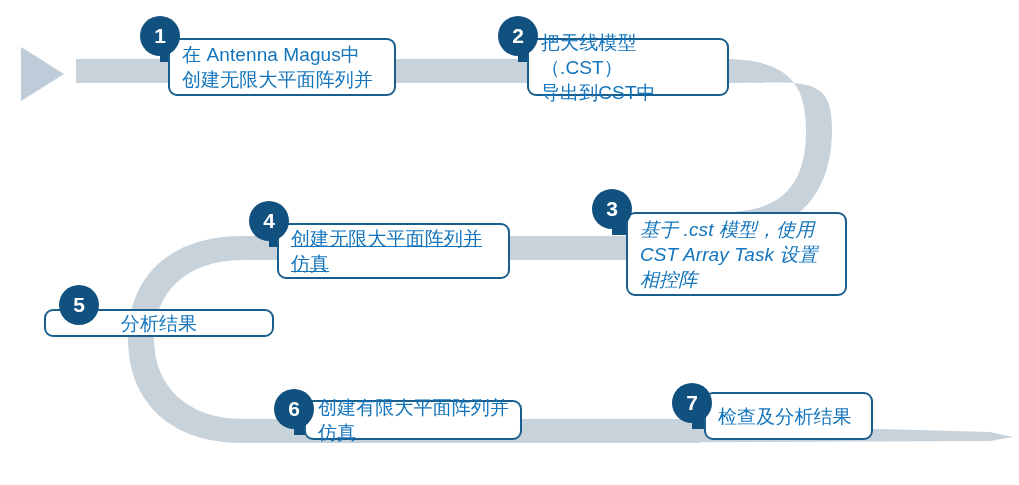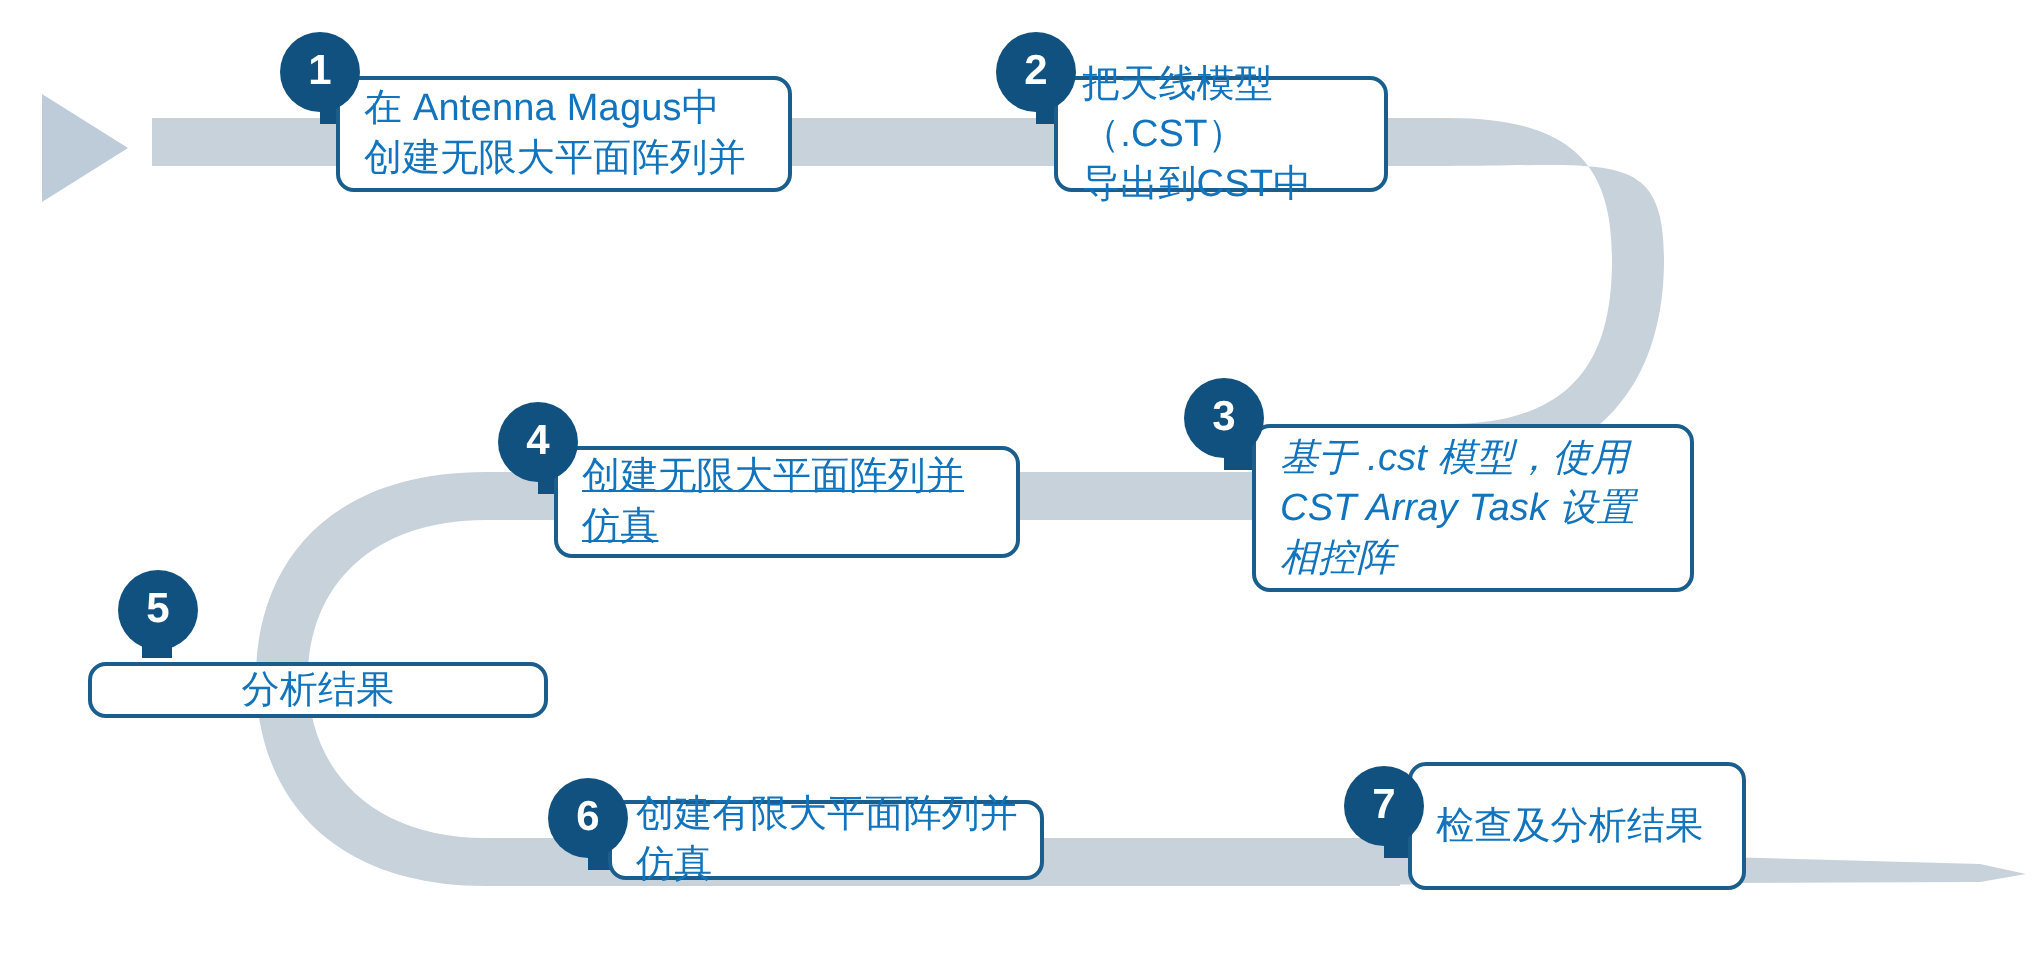--- a/index.html
+++ b/index.html
@@ -100,21 +100,21 @@
   <div class="node">
     <div class="badge-tail" style="left:160px; top:36px;"></div>
     <div class="badge" style="left:140px; top:16px;">1</div>
     <div class="node-box" style="left:168px; top:38px; width:228px; height:58px;">在 Antenna Magus中
 创建无限大平面阵列并</div>
   </div>
 
   <div class="node">
     <div class="badge-tail" style="left:518px; top:36px;"></div>
     <div class="badge" style="left:498px; top:16px;">2</div>
-    <div class="node-box" style="left:527px; top:38px; width:167px; height:58px;">把天线模型（.CST）
+    <div class="node-box" style="left:527px; top:38px; width:202px; height:58px;">把天线模型（.CST）
 导出到CST中</div>
   </div>
 
   <div class="node">
     <div class="badge-tail" style="left:612px; top:209px;"></div>
     <div class="badge" style="left:592px; top:189px;">3</div>
     <div class="node-box" style="left:626px; top:212px; width:221px; height:84px;font-style:italic;">基于 .cst 模型，使用
 CST Array Task 设置
 相控阵</div>
   </div>
@@ -122,29 +122,29 @@
   <div class="node">
     <div class="badge-tail" style="left:269px; top:221px;"></div>
     <div class="badge" style="left:249px; top:201px;">4</div>
     <div class="node-box" style="left:277px; top:223px; width:233px; height:56px;text-decoration:underline;">创建无限大平面阵列并
 仿真</div>
   </div>
 
   <div class="node">
     <div class="badge-tail" style="left:71px; top:303px;"></div>
     <div class="badge" style="left:59px; top:285px;">5</div>
-    <div class="node-box centered" style="left:44px; top:309px; width:230px; height:28px;margin-top:22px;">分析结果</div>
+    <div class="node-box centered" style="left:44px; top:309px; width:230px; height:28px;">分析结果</div>
   </div>
 
   <div class="node">
     <div class="badge-tail" style="left:294px; top:409px;"></div>
     <div class="badge" style="left:274px; top:389px;">6</div>
     <div class="node-box" style="left:304px; top:400px; width:218px; height:40px;">创建有限大平面阵列并
 仿真</div>
   </div>
 
   <div class="node">
     <div class="badge-tail" style="left:692px; top:403px;"></div>
     <div class="badge" style="left:672px; top:383px;">7</div>
-    <div class="node-box" style="left:704px; top:381px; width:169px; height:64px;">检查及分析结果</div>
+    <div class="node-box" style="left:704px; top:392px; width:169px; height:48px;">检查及分析结果</div>
   </div>
 
 </div>
 
 </body></html>

